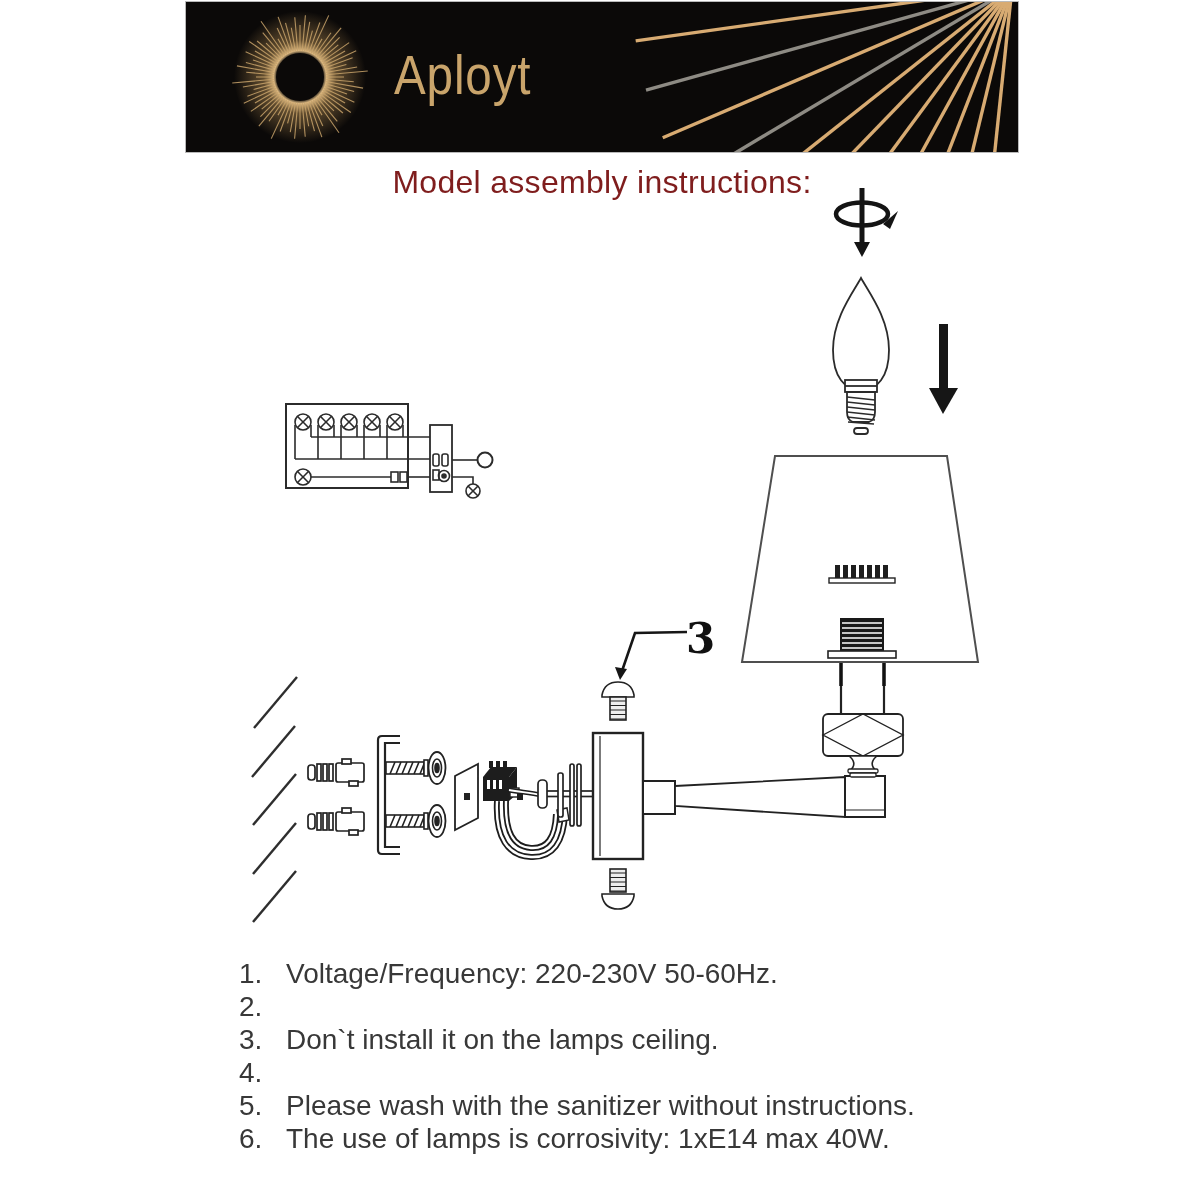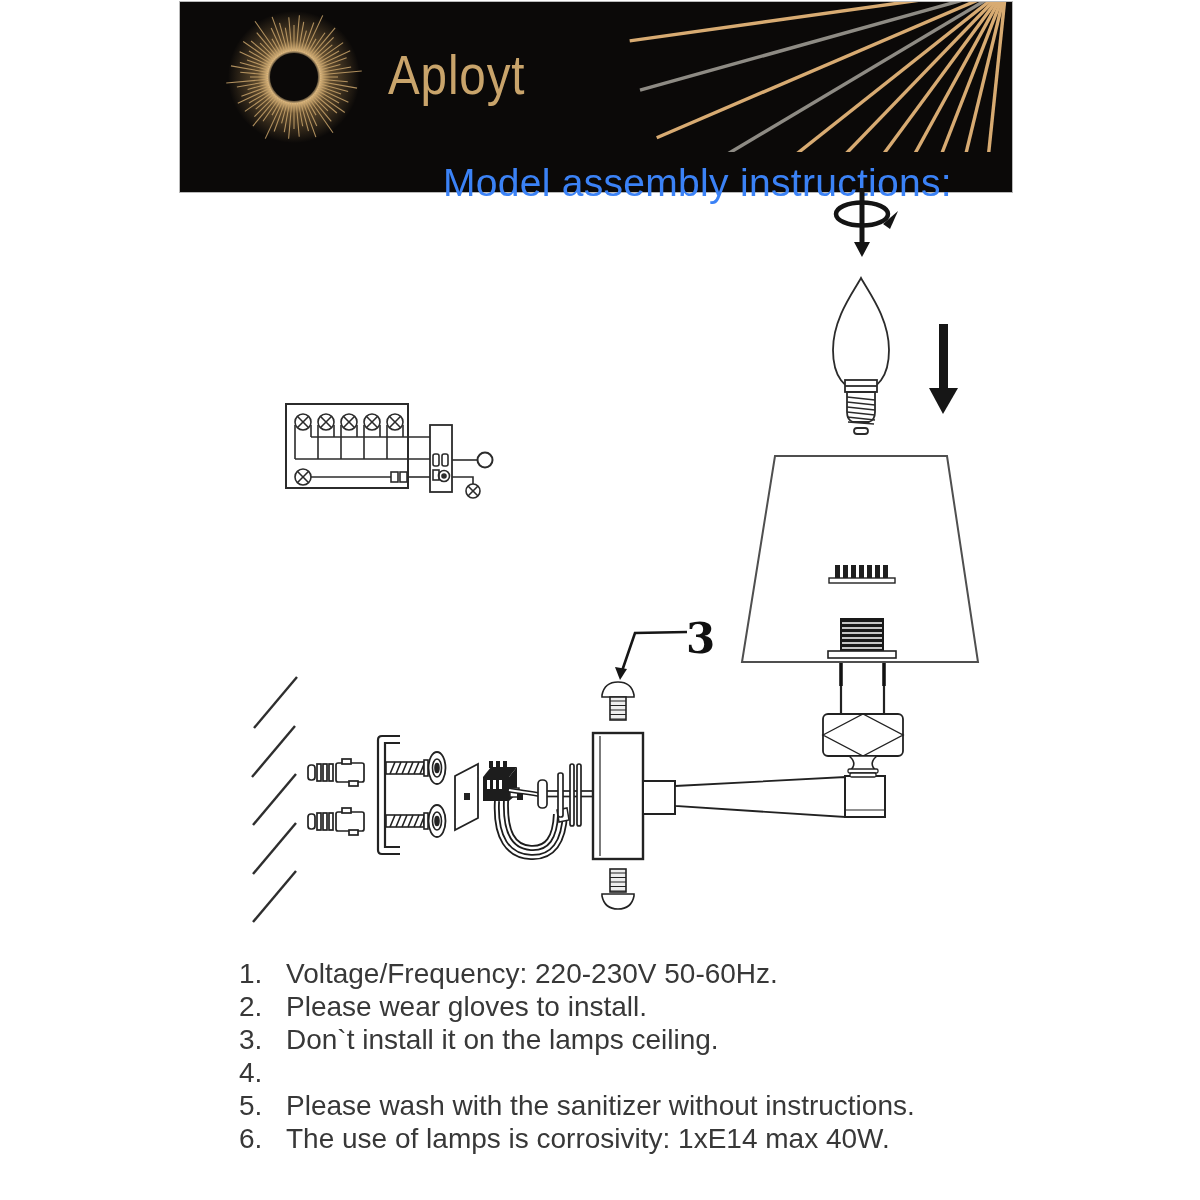--- a/index.html
+++ b/index.html
@@ -1,24 +1,24 @@
 <!DOCTYPE html>
 <html><head>
 <meta charset="utf-8">
 <style>
   html,body{margin:0;padding:0;background:#ffffff;}
   .page{position:relative;width:1200px;height:1200px;background:#ffffff;overflow:hidden;
         font-family:"Liberation Sans",sans-serif;color:#343434;}
-  .banner{position:absolute;left:180px;top:2px;width:832px;height:190px;background:#0b0908;
+  .banner{position:absolute;left:186px;top:2px;width:832px;height:150px;background:#0b0908;
           box-shadow:0 0 0 1px #b9b9b9;overflow:hidden;}
   .banner svg{position:absolute;left:0;top:0;}
   .brand{position:absolute;left:208px;top:40px;font-size:56px;color:#c9a46b;
          letter-spacing:1px;transform:scaleX(.85);transform-origin:left center;white-space:nowrap;}
-  .title-block{position:absolute;left:252px;top:166px;width:700px;text-align:right;
-               font-size:39px;line-height:33px;color:#3b82f6;letter-spacing:.3px;}
+  .title-block{position:absolute;left:252px;top:166px;width:700px;text-align:center;
+               font-size:32px;line-height:33px;color:#7f1d1d;letter-spacing:.3px;}
   .diagram-svg{position:absolute;left:0;top:0;width:1200px;height:1200px;}
   .instructions{position:absolute;left:239px;top:958px;font-size:28px;line-height:32.9px;color:#383838;}
   .inst-row{display:flex;}
   .inst-num{width:47px;flex:0 0 47px;}
   .inst-text{white-space:nowrap;}
 </style>
 </head>
 <body>
 
 <div class="page">
@@ -352,21 +352,20 @@
     </g>
   </svg>
 
   <div class="instructions">
     <div class="inst-row">
       <span class="inst-num">1.</span>
       <span class="inst-text">Voltage/Frequency: 220-230V 50-60Hz.</span>
     </div>
     <div class="inst-row">
       <span class="inst-num">2.</span>
-      <span class="inst-text">Please wear gloves to install.</span>
     </div>
     <div class="inst-row">
       <span class="inst-num">3.</span>
       <span class="inst-text">Don`t install it on the lamps ceiling.</span>
     </div>
     <div class="inst-row">
       <span class="inst-num">4.</span>
     </div>
     <div class="inst-row">
       <span class="inst-num">5.</span>

